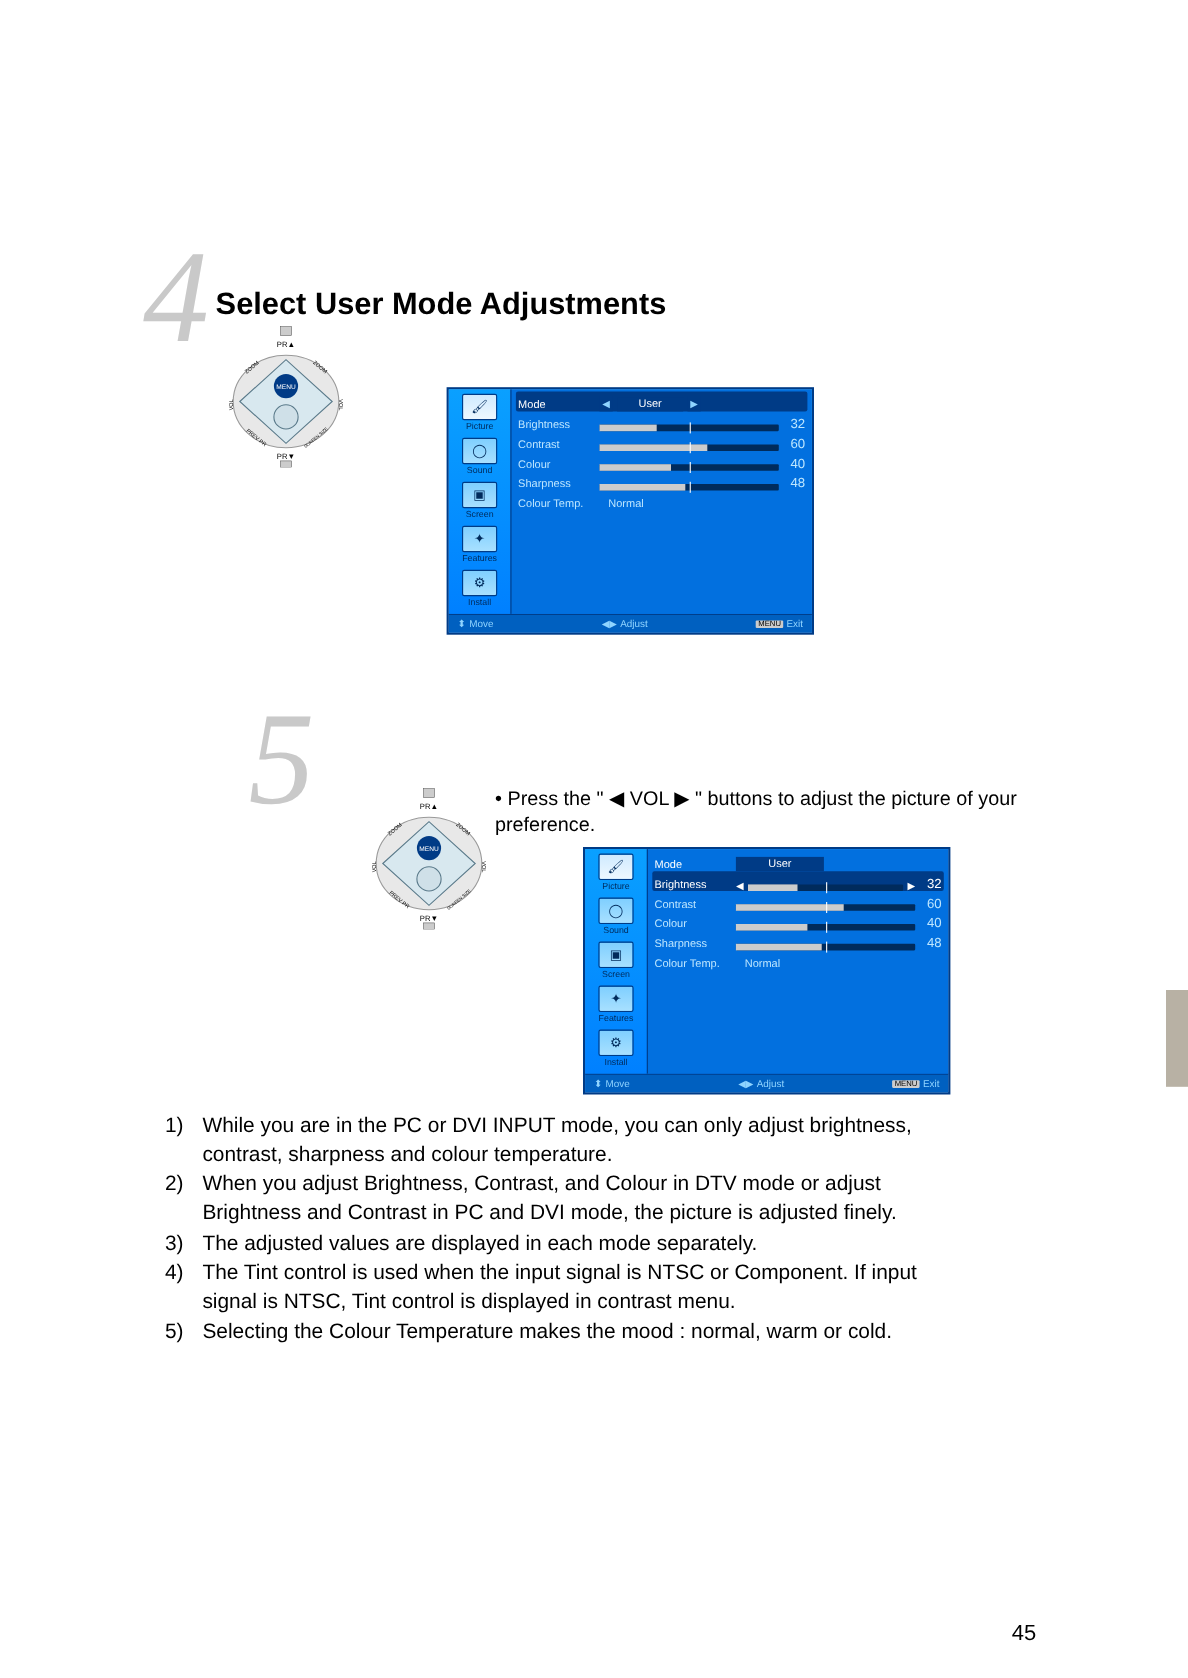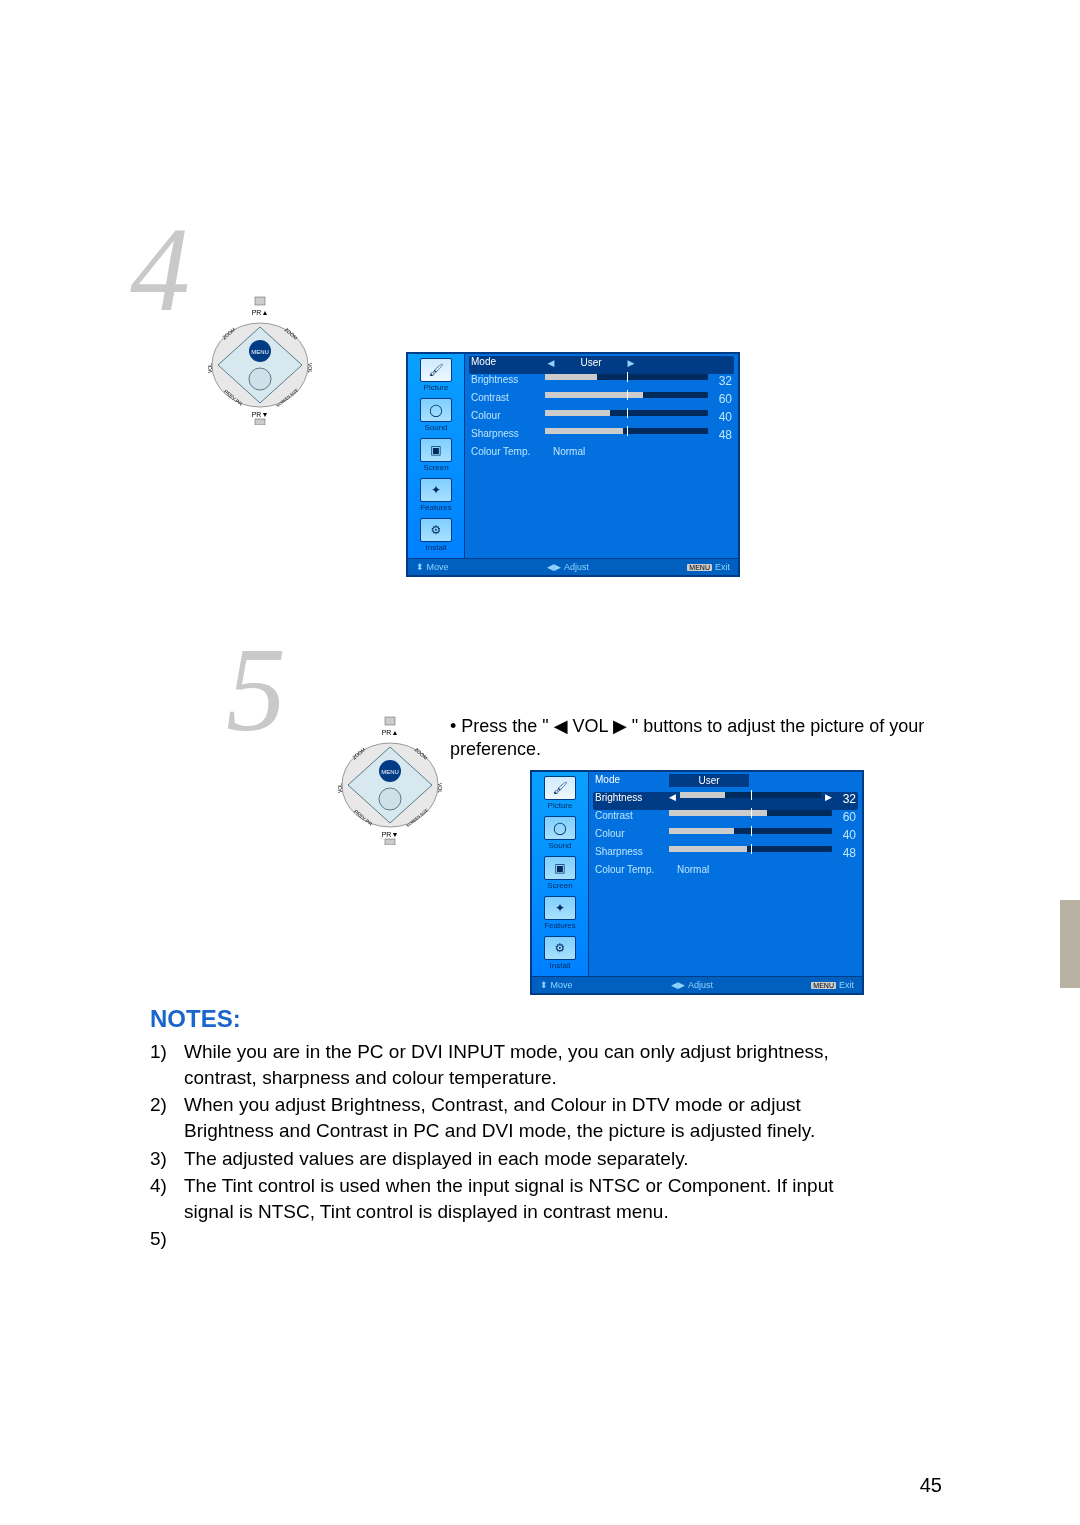--- a/index.html
+++ b/index.html
@@ -105,21 +105,21 @@
   }
   .osd-main {
     flex: 1;
     background: #0270df;
     border-left: 1px solid #003b86;
     padding: 2px 4px 6px 4px;
     min-height: 155px;
   }
   .row {
     display: flex;
-    align-items: flex-start;
+    align-items: flex-end;
     height: 18px;
     gap: 4px;
     padding: 0 2px;
   }
   .row.sel {
     background: #003b86;
     border-radius: 2px;
   }
   .lbl {
     width: 70px;
@@ -224,20 +224,21 @@
   }
   .tri { display:inline-block; }
 </style>
 </head>
 <body>
 
 <div class="page">
 
   <div class="step-block" style="height:370px;">
     <div class="big-num">4</div>
+    <div class="step-title">Select User Mode Adjustments</div>
 
     <div class="remote r4">
       <svg width="120" height="130" viewBox="0 0 120 130">
         <rect x="55" y="2" width="10" height="8" fill="#ccc" stroke="#555" stroke-width="0.5"></rect>
         <text x="60" y="20" font-size="7" text-anchor="middle">PR▲</text>
         <g transform="translate(60,70)">
           <ellipse cx="0" cy="0" rx="48" ry="42" fill="#e8e8e8" stroke="#999"></ellipse>
           <path d="M-42 0 L0 -38 L42 0 L0 38 Z" fill="#d8e8ef" stroke="#5a7a8a"></path>
           <circle cx="0" cy="-14" r="11" fill="#003b86"></circle>
           <text x="0" y="-11" font-size="6" fill="#fff" text-anchor="middle">MENU</text>
@@ -434,40 +435,40 @@
         <span>◀▶ <span>Adjust</span></span>
         <span>
             <span class="menu-chip">MENU</span> 
             <span>Exit</span>
           </span>
       </div>
     </div>
   </div>
 
   <div class="notes-wrap">
-    <div class="notes-h">NOTES:</div>
     <div class="notes-list">
       <div class="n">
           <span class="m">1)</span>
           <span>While you are in the PC or DVI INPUT mode, you can only adjust brightness, contrast, sharpness and colour temperature.</span>
         </div>
       <div class="n">
           <span class="m">2)</span>
           <span>When you adjust Brightness, Contrast, and Colour in DTV mode or adjust Brightness and Contrast in PC and DVI mode, the picture is adjusted finely.</span>
         </div>
       <div class="n">
           <span class="m">3)</span>
           <span>The adjusted values are displayed in each mode separately.</span>
         </div>
       <div class="n">
           <span class="m">4)</span>
           <span>The Tint control is used when the input signal is NTSC or Component. If input signal is NTSC, Tint control is displayed in contrast menu.</span>
         </div>
       <div class="n">
           <span class="m">5)</span>
+          <span>Selecting the Colour Temperature makes the mood : normal, warm or cold.</span>
         </div>
     </div>
   </div>
 
 </div>
 
 <div class="side-tab"></div>
 <div class="page-no">45</div>
 
 </body></html>

